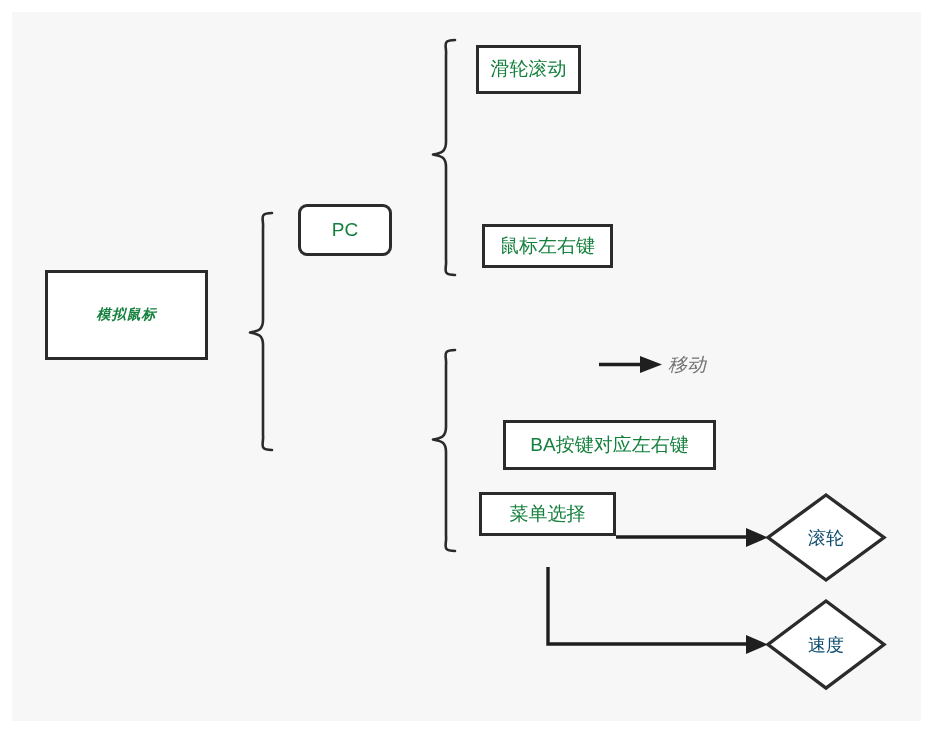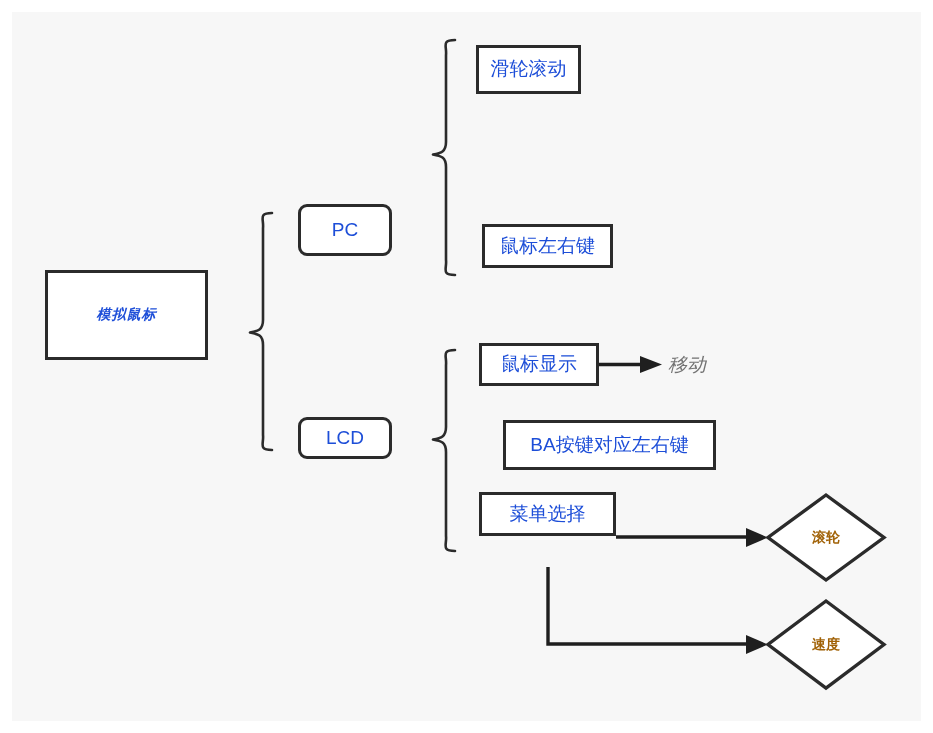--- a/index.html
+++ b/index.html
@@ -29,21 +29,21 @@
     height: 733px;
   }
   .node {
     position: absolute;
     box-sizing: border-box;
     background: #ffffff;
     border: 3px solid #2b2b2b;
     display: flex;
     align-items: center;
     justify-content: center;
-    color: #1d4ed8;
+    color: #15803d;
     line-height: 1.1;
     text-align: center;
   }
   .node.root {
     border-width: 3px;
     font-size: 14px;
     font-weight: bold;
     font-style: italic;
     letter-spacing: 1px;
   }
@@ -54,24 +54,23 @@
   }
   .node.leaf {
     border-width: 3px;
     font-size: 19px;
   }
   .diamond-label {
     position: absolute;
     display: flex;
     align-items: center;
     justify-content: center;
-    font-size: 14px;
-    color: #a16207;
+    font-size: 18px;
+    color: #0c4a6e;
     pointer-events: none;
-    font-weight: bold;
   }
   .freetext {
     position: absolute;
     font-size: 19px;
     font-style: italic;
     color: #737373;
     white-space: nowrap;
   }
   svg.overlay {
     position: absolute;
@@ -110,36 +109,30 @@
   <div id="stage">
 
     <div class="node root" style="left:45px; top:270px; width:163px; height:90px;">
       <span>模拟鼠标</span>
     </div>
 
     <div class="node rounded" style="left:298px; top:204px; width:94px; height:52px;">
       <span>PC</span>
     </div>
 
-    <div class="node rounded" style="left:298px; top:417px; width:94px; height:42px;">
-      <span>LCD</span>
-    </div>
 
     <div class="node leaf" style="left:476px; top:45px; width:105px; height:49px;">
       <span>滑轮滚动</span>
     </div>
 
 
     <div class="node leaf" style="left:482px; top:224px; width:131px; height:44px;">
       <span>鼠标左右键</span>
     </div>
 
-    <div class="node leaf" style="left:479px; top:343px; width:120px; height:43px;">
-      <span>鼠标显示</span>
-    </div>
 
     <div class="node leaf" style="left:479px; top:420px; width:213px; height:50px;margin-left:24px;">
       <span>BA按键对应左右键</span>
     </div>
 
     <div class="node leaf" style="left:479px; top:492px; width:137px; height:44px;">
       <span>菜单选择</span>
     </div>
 
     <div class="freetext" style="left:668px; top:352px;">移动</div>

